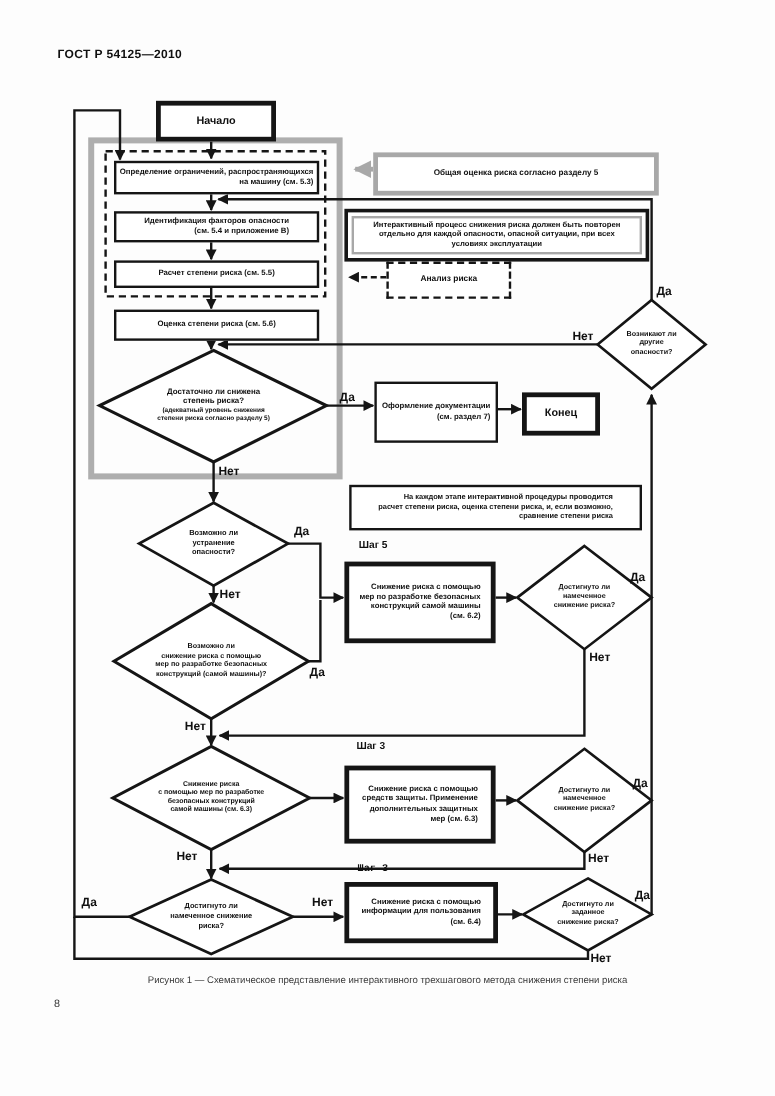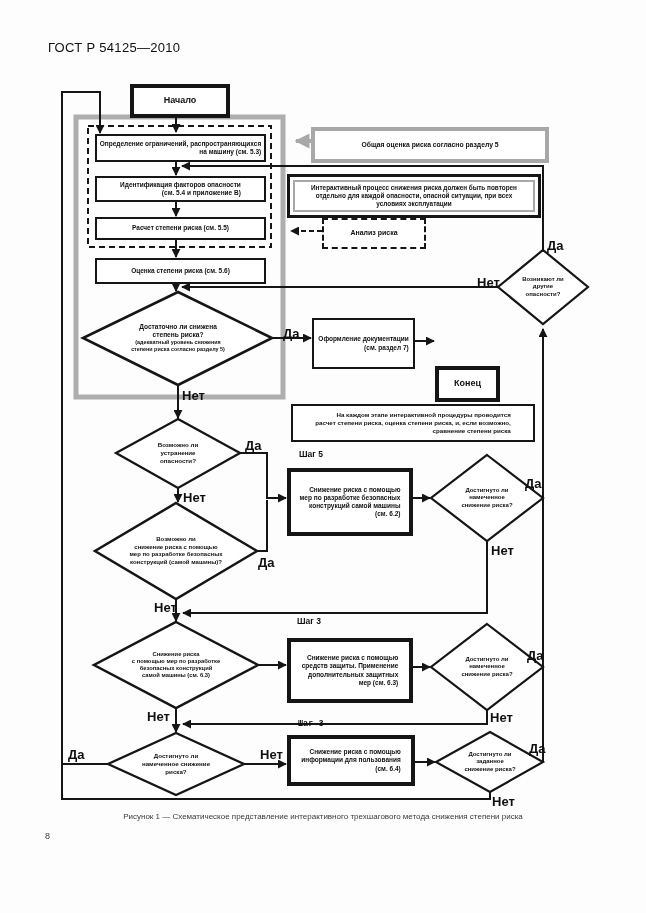--- a/index.html
+++ b/index.html
@@ -14,23 +14,23 @@
     display:flex;align-items:center;justify-content:center;text-align:right;
     font-weight:700;white-space:pre-line;line-height:1.25;
   }
   .thick{border-width:4px;}
   .dashedbox{border-style:dashed;}
   .greybox{border:4px solid #a8a8a8;}
   .dtx{
     position:absolute;z-index:3;display:flex;flex-direction:column;align-items:center;justify-content:center;
     text-align:center;font-weight:700;white-space:pre-line;line-height:1.25;background:transparent;
   }
-  .lbl{position:absolute;z-index:4;font-weight:700;font-size:13px;white-space:nowrap;}
+  .lbl{position:absolute;z-index:4;font-weight:700;font-size:10px;white-space:nowrap;}
   .steplbl{position:absolute;z-index:4;font-weight:700;font-size:8.5px;}
-  .hdr{position:absolute;z-index:4;font-weight:400;font-size:13px;letter-spacing:.3px;}
+  .hdr{position:absolute;z-index:4;font-weight:700;font-size:10px;letter-spacing:.3px;}
   .caption{position:absolute;z-index:4;font-size:8px;color:#3a3a3a;width:646px;text-align:center;}
   .pagenum{position:absolute;z-index:4;font-size:9px;color:#3a3a3a;}
   .noteouter{position:absolute;z-index:3;background:#fff;border:3px solid #151515;padding:3px;display:flex;}
   .noteinner{flex:1;border:2px solid #a8a8a8;display:flex;align-items:center;justify-content:center;
     text-align:center;font-weight:700;white-space:pre-line;line-height:1.3;}
 </style>
 </head>
 <body>
 
 <div class="page">
@@ -90,21 +90,21 @@
       <polygon points="487,624 543,667 487,710 431,667" stroke-width="2.2"></polygon>
       <polygon points="490,732 543,762 490,792 436,762" stroke-width="2.2"></polygon>
     </g>
   </svg>
 
   <div class="hdr" style="left:48px;top:40px;">ГОСТ Р 54125—2010</div>
   <div class="caption" style="left:0;top:812px;">Рисунок 1 — Схематическое представление интерактивного трехшагового метода снижения степени риска</div>
   <div class="pagenum" style="left:45px;top:831px;">8</div>
 
   <div class="box thick" style="left:130px;top:84px;width:92px;height:26px;font-size:9px;">Начало</div>
-  <div class="box thick" style="left:435px;top:327px;width:57px;height:28px;font-size:9px;margin-top:39px;">Конец</div>
+  <div class="box thick" style="left:435px;top:327px;width:57px;height:28px;font-size:9px;">Конец</div>
 
   <div class="box greybox" style="left:311px;top:127px;width:230px;height:28px;font-size:6.8px;">Общая оценка риска согласно разделу 5</div>
 
   <div class="noteouter" style="left:287px;top:174px;width:254px;height:44px;box-sizing:border-box;">
     <div class="noteinner" style="font-size:6.4px;">Интерактивный процесс снижения риска должен быть повторен
 отдельно для каждой опасности, опасной ситуации, при всех
 условиях эксплуатации</div>
   </div>
 
   <div class="box" style="left:95px;top:134px;width:167px;height:24px;font-size:6.5px;">Определение ограничений, распространяющихся

